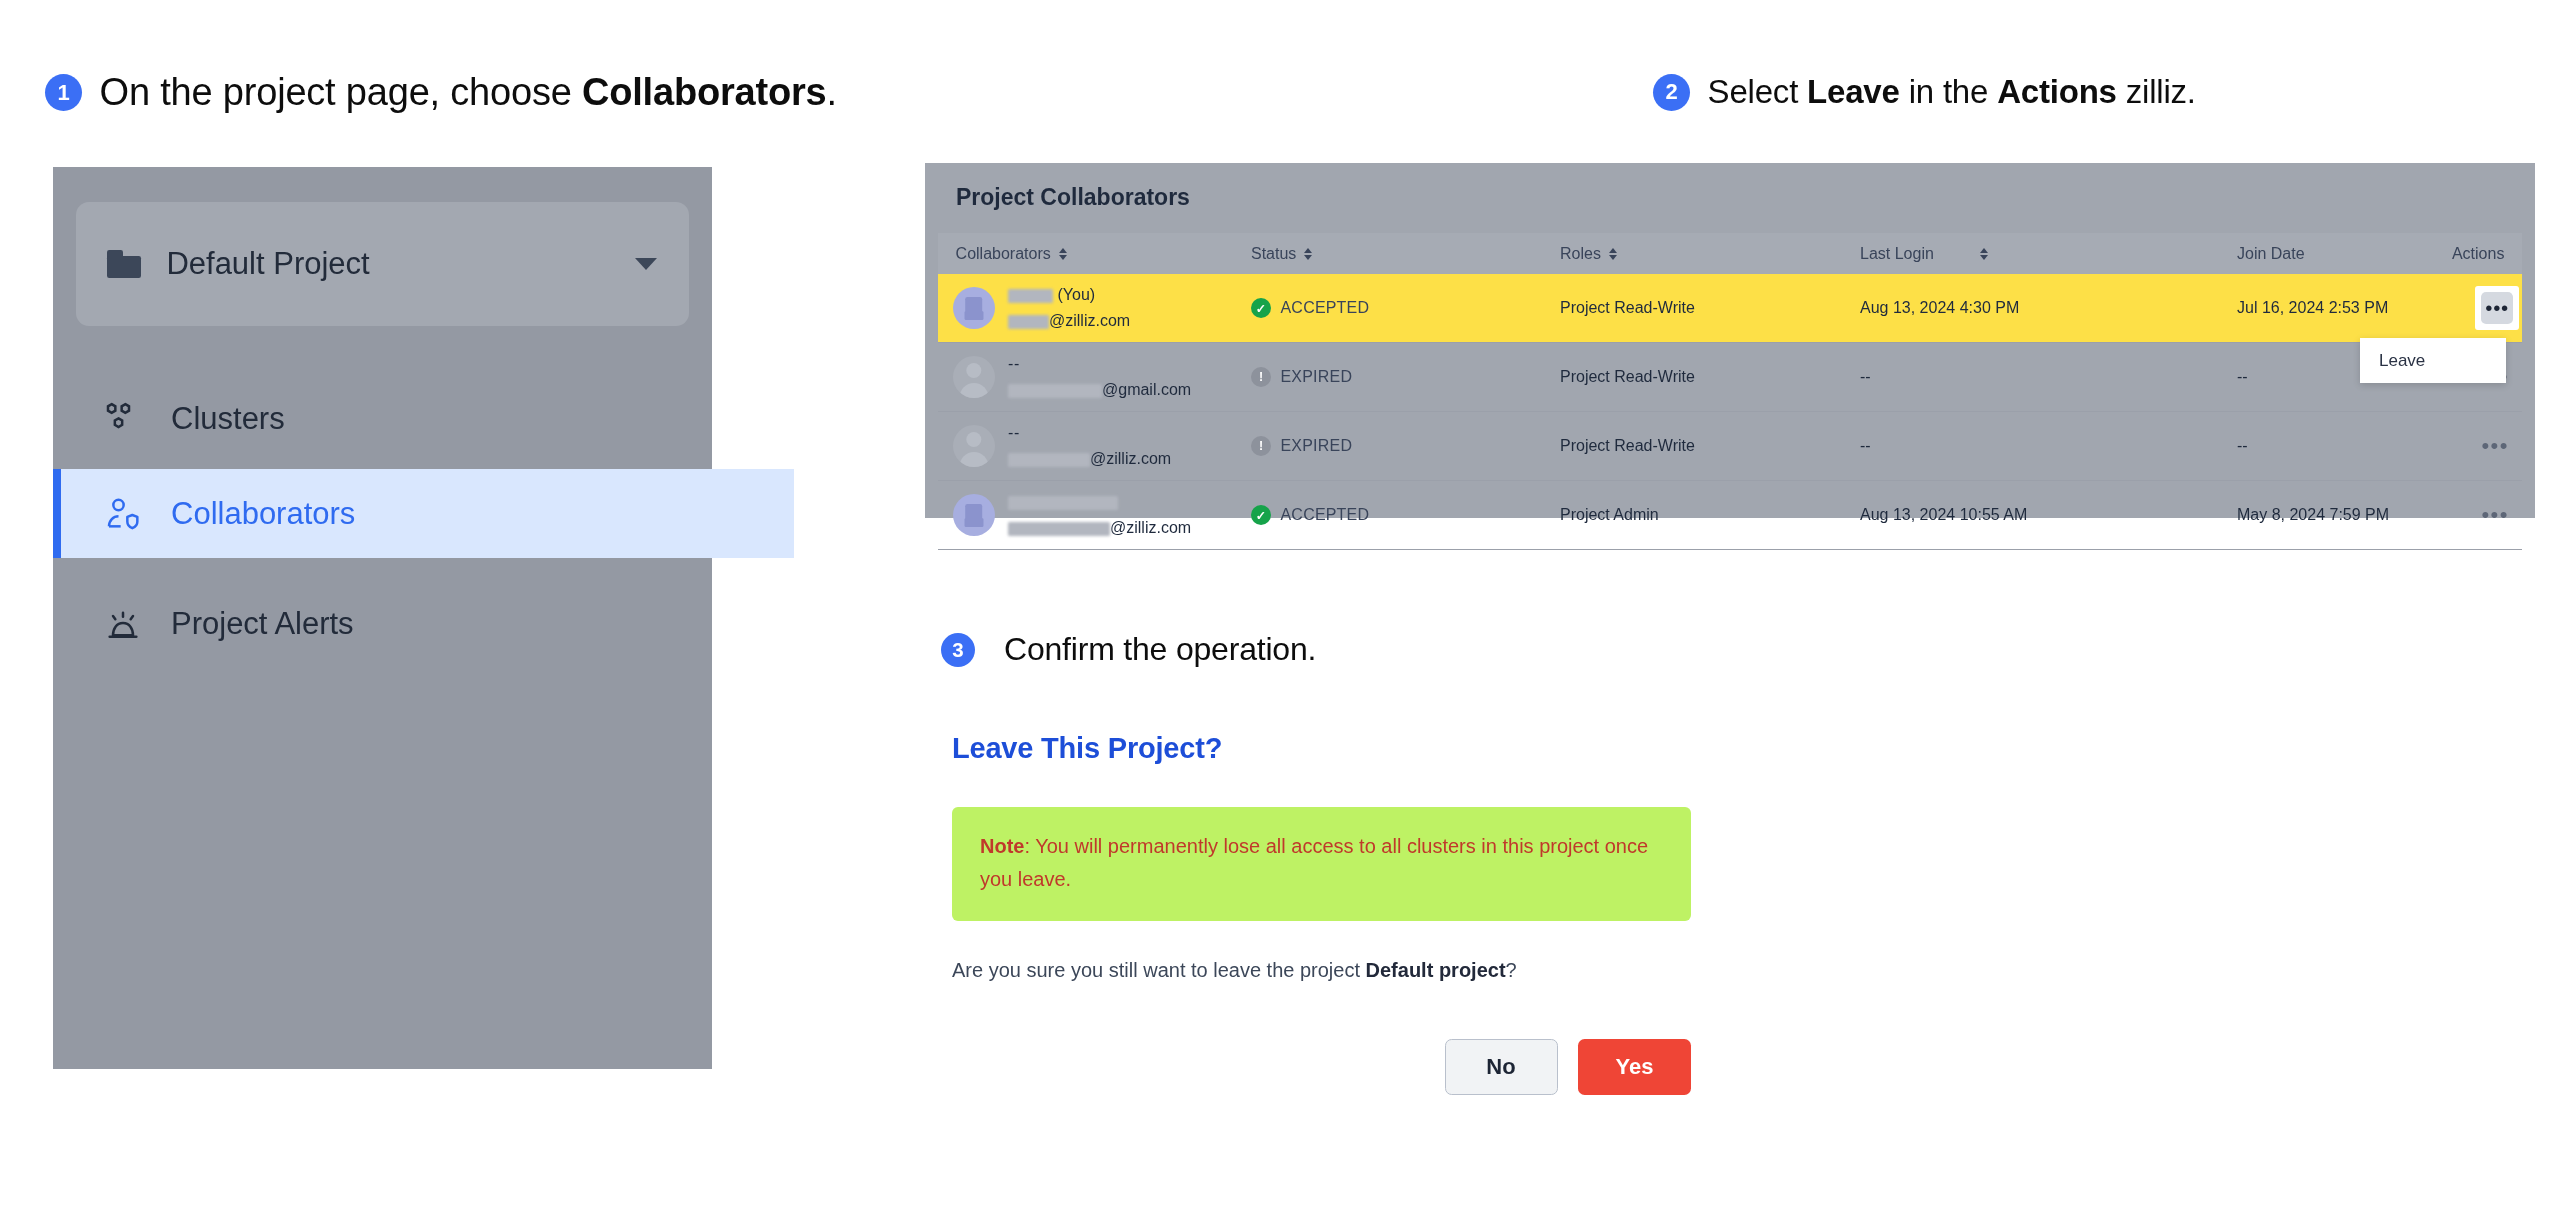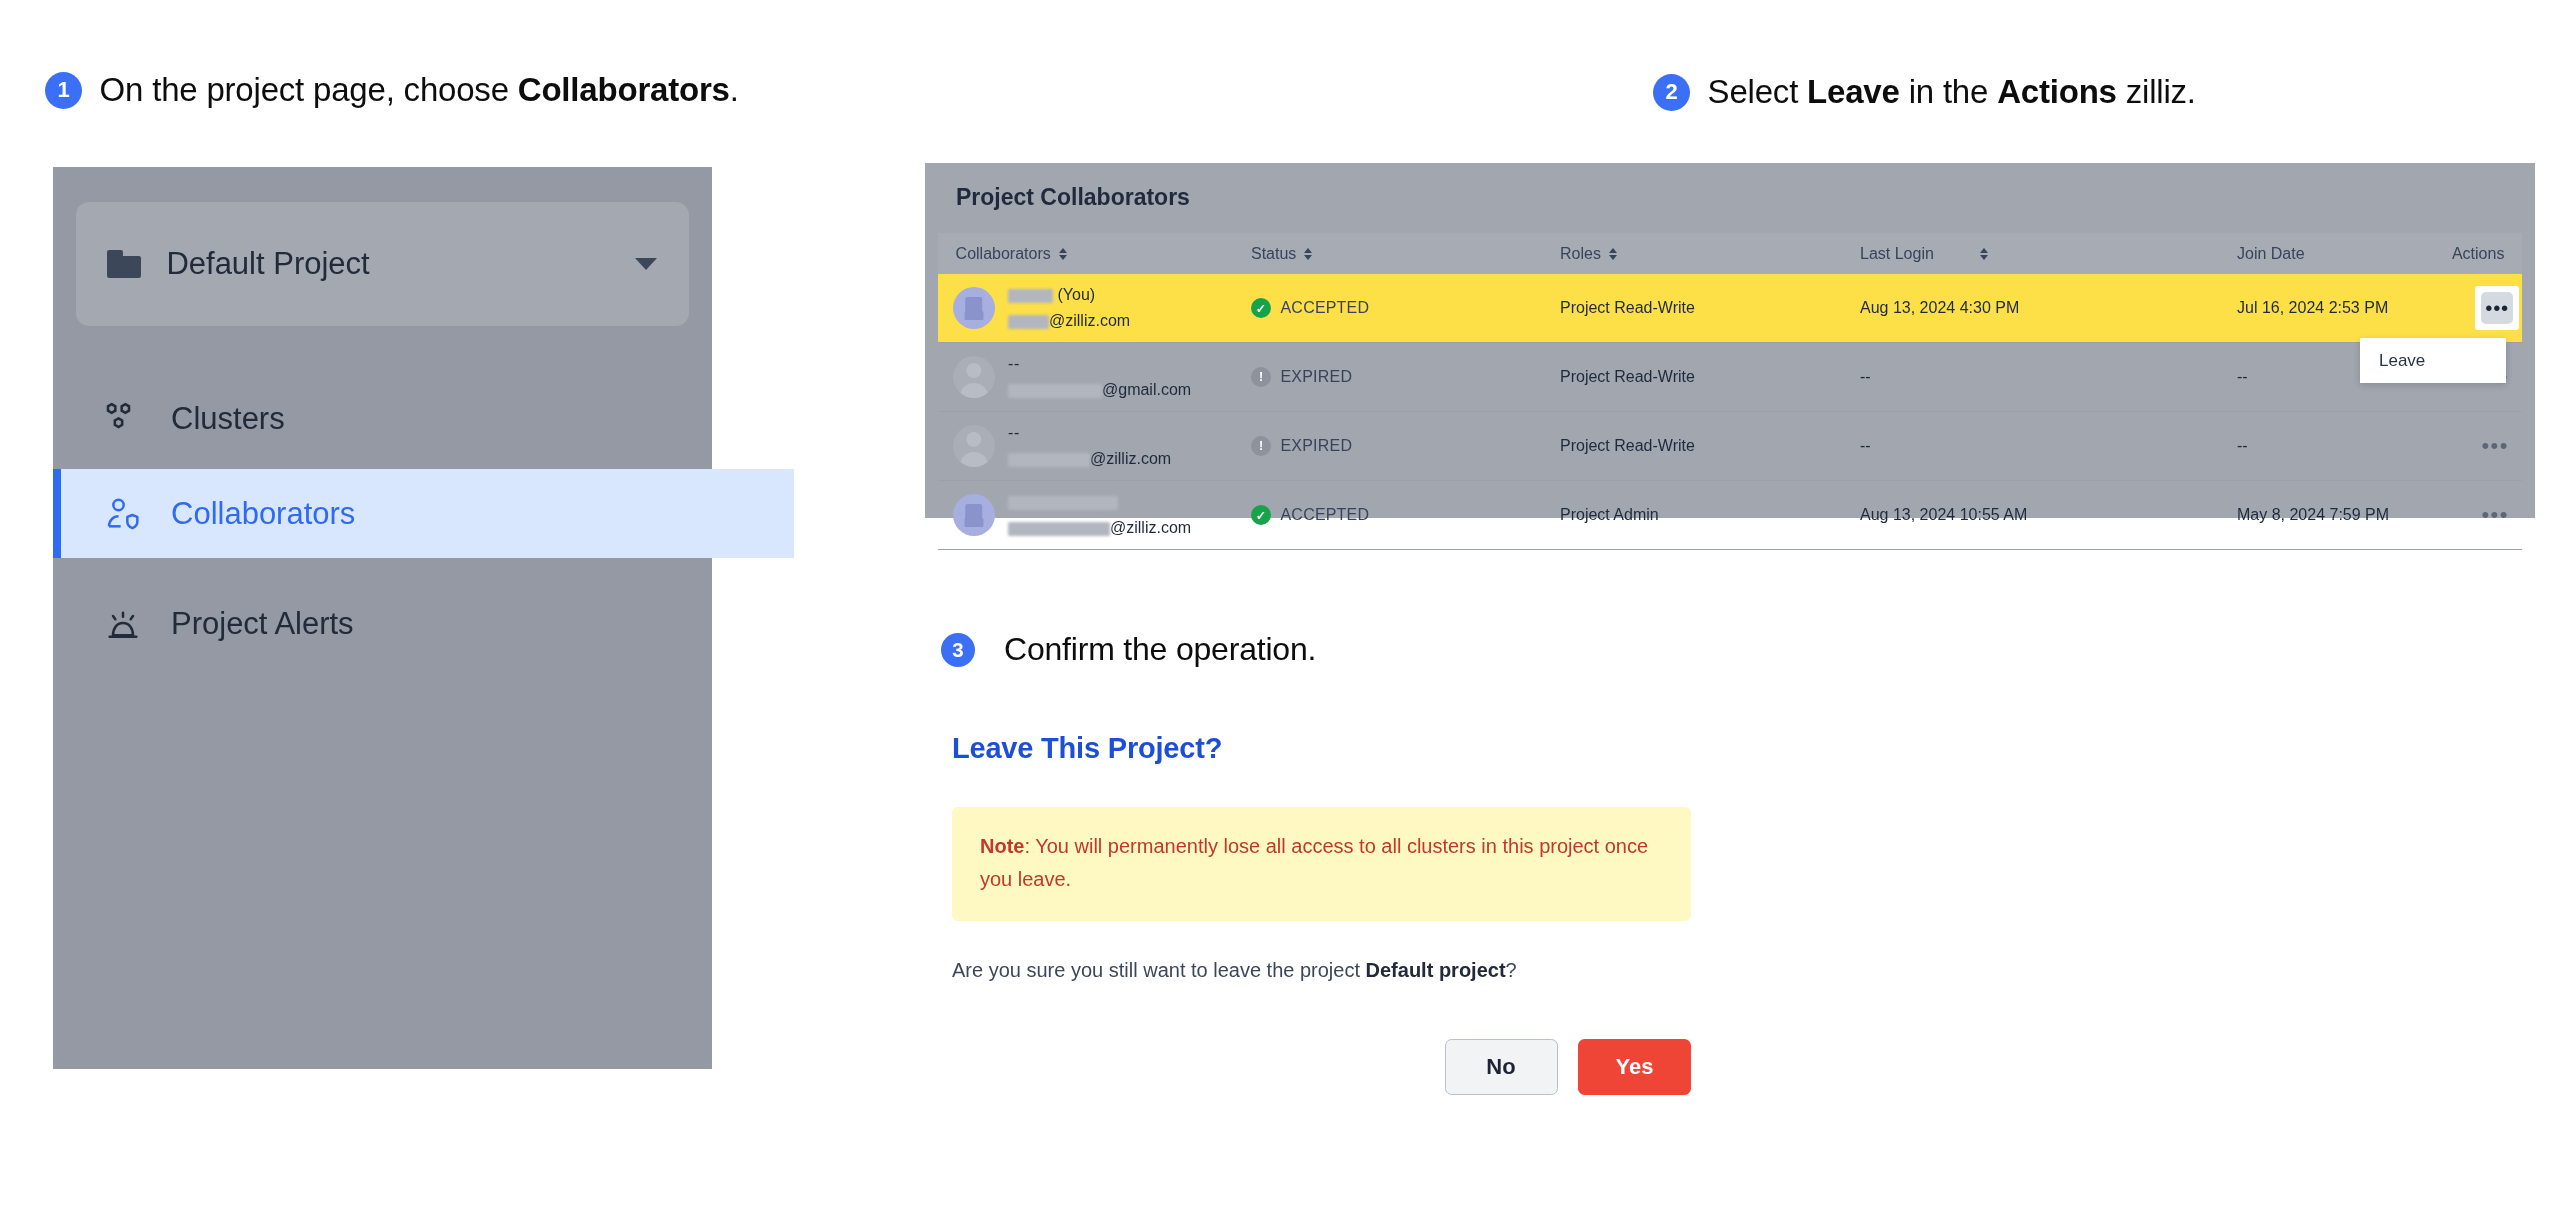--- a/index.html
+++ b/index.html
@@ -14,21 +14,21 @@
 
   
   .step-head { position: absolute; display: flex; align-items: center; white-space: nowrap; }
   .step-badge {
     width: 37px; height: 37px; border-radius: 50%;
     background: #3b6ff5; color: #ffffff;
     font-size: 22px; font-weight: 700;
     display: flex; align-items: center; justify-content: center;
     flex: 0 0 auto;
   }
-  .step-text { font-size: 33px; color: #0d0d0d; font-weight: 400; letter-spacing: -0.2px; }
+  .step-text { font-size: 38px; color: #0d0d0d; font-weight: 400; letter-spacing: -0.2px; }
   .step-text b { font-weight: 700; }
 
   #step1 { left: 45px; top: 71px; }
   #step1 .step-text { margin-left: 17.6px; }
   #step2 { left: 1653px; top: 73px; }
   #step2 .step-text { margin-left: 17.6px; font-size: 33px; }
   #step3 { left: 941px; top: 631px; }
   #step3 .step-badge { width: 34px; height: 34px; font-size: 20.5px; }
   #step3 .step-text { margin-left: 29px; font-size: 32px; }
 
@@ -143,21 +143,21 @@
     width: 146px; height: 45px; background: #ffffff;
     box-shadow: 0 2.2px 7.3px rgba(0,0,0,0.16);
     display: flex; align-items: center; padding-left: 19px;
     font-size: 17px; color: #2a3244;
   }
 
   
   .dlg { position: absolute; left: 952px; top: 732px; width: 739px; }
   .dlg-title { font-size: 29px; font-weight: 700; color: #1d4ed8; letter-spacing: -0.2px; }
   .note-box {
-    margin-top: 42px; width: 739px; background: #fef9c3;
+    margin-top: 42px; width: 739px; background: #bef264;
     border-radius: 5.9px; padding: 23.4px 28px 26px 28px;
   }
   .note-box p { font-size: 20px; line-height: 1.62; color: #c0392b; }
   .note-box p b { font-weight: 700; }
   .confirm-line { margin-top: 38px; font-size: 20px; color: #3c4759; }
   .confirm-line b { font-weight: 700; color: #22293a; }
   .btn-row { margin-top: 57px; display: flex; justify-content: flex-end; gap: 20.5px; }
   .btn {
     height: 56px; border-radius: 6.6px; display: flex; align-items: center;
     justify-content: center; font-size: 22px; font-weight: 700; cursor: pointer;

